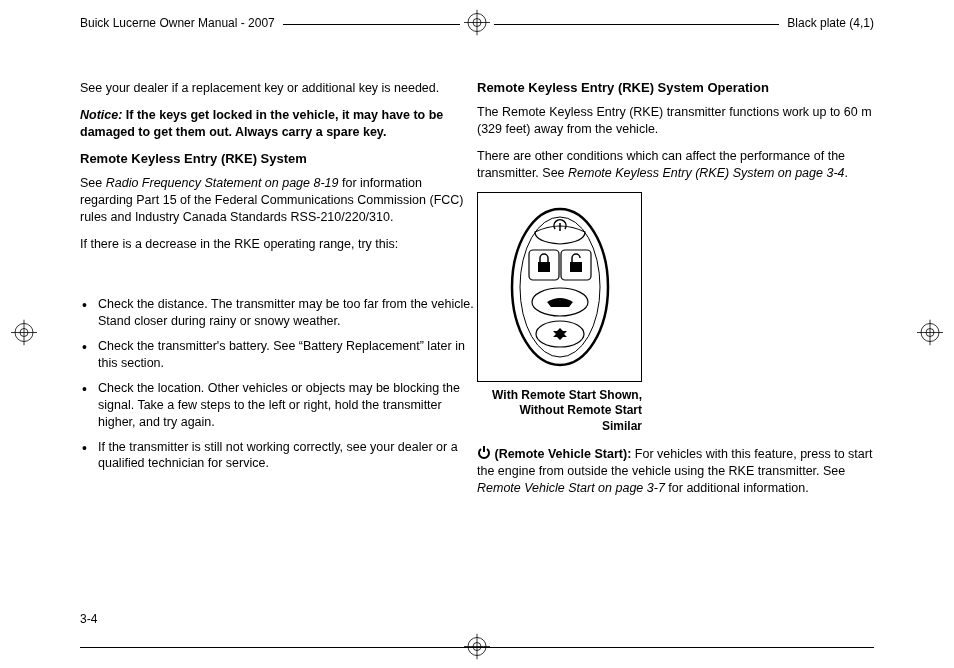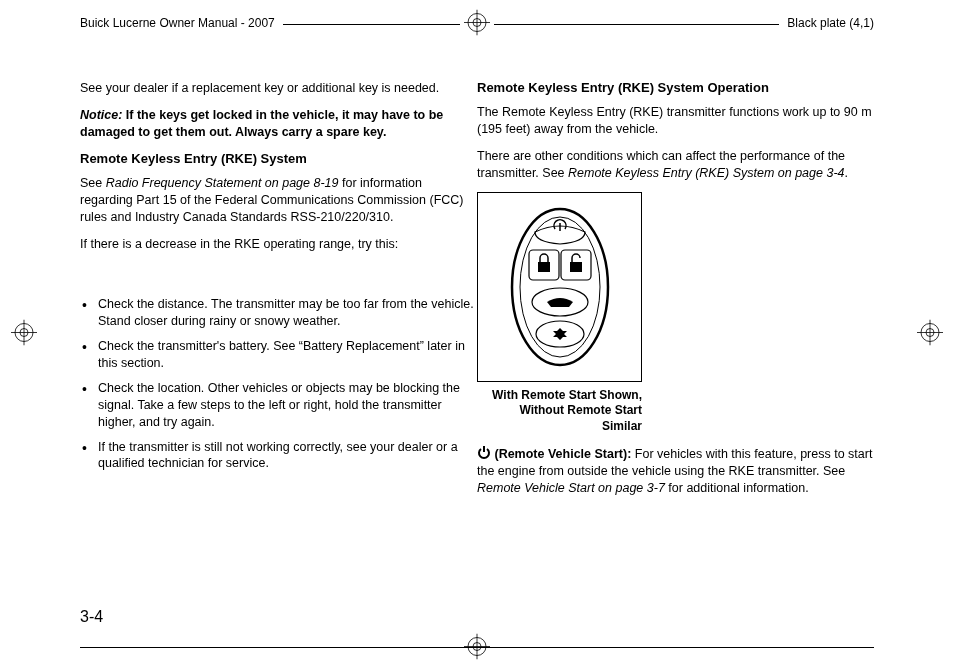--- a/index.html
+++ b/index.html
@@ -111,21 +111,21 @@
     content: "•";
     position: absolute;
     left: -16px;
     top: 0;
     font-size: 14px;
   }
   .page-num {
     position: absolute;
     left: 80px;
     bottom: 42px;
-    font-size: 16px;
+    font-size: 12px;
   }
   .keyfob {
     width: 165px;
     height: 190px;
     border: 1px solid #000;
     display: flex;
     align-items: center;
     justify-content: center;
     margin-bottom: 6px;
     background: #fff;
@@ -202,21 +202,21 @@
       <ul>
         <li>Check the distance. The transmitter may be too far from the vehicle. Stand closer during rainy or snowy weather.</li>
         <li>Check the transmitter's battery. See “Battery Replacement” later in this section.</li>
         <li>Check the location. Other vehicles or objects may be blocking the signal. Take a few steps to the left or right, hold the transmitter higher, and try again.</li>
         <li>If the transmitter is still not working correctly, see your dealer or a qualified technician for service.</li>
       </ul>
     </div>
 
     <div class="col">
       <h2>Remote Keyless Entry (RKE) System Operation</h2>
-      <p>The Remote Keyless Entry (RKE) transmitter functions work up to 90 m (195 feet) away from the vehicle.</p>
+      <p>The Remote Keyless Entry (RKE) transmitter functions work up to 60 m (329 feet) away from the vehicle.</p>
       <p>
         <span>There are other conditions which can affect the performance of the transmitter. See </span><span class="ital">Remote Keyless Entry (RKE) System on page 3‑4</span><span>.</span>
       </p>
 
       <div class="keyfob">
         <svg width="110" height="170" viewBox="0 0 110 170">
           <ellipse cx="55" cy="85" rx="48" ry="78" fill="none" stroke="#000" stroke-width="2.5"></ellipse>
           <ellipse cx="55" cy="85" rx="40" ry="70" fill="none" stroke="#000" stroke-width="1"></ellipse>
 
           <path d="M30 30 Q55 18 80 30 Q80 40 55 42 Q30 40 30 30 Z" fill="none" stroke="#000" stroke-width="1.2"></path>

